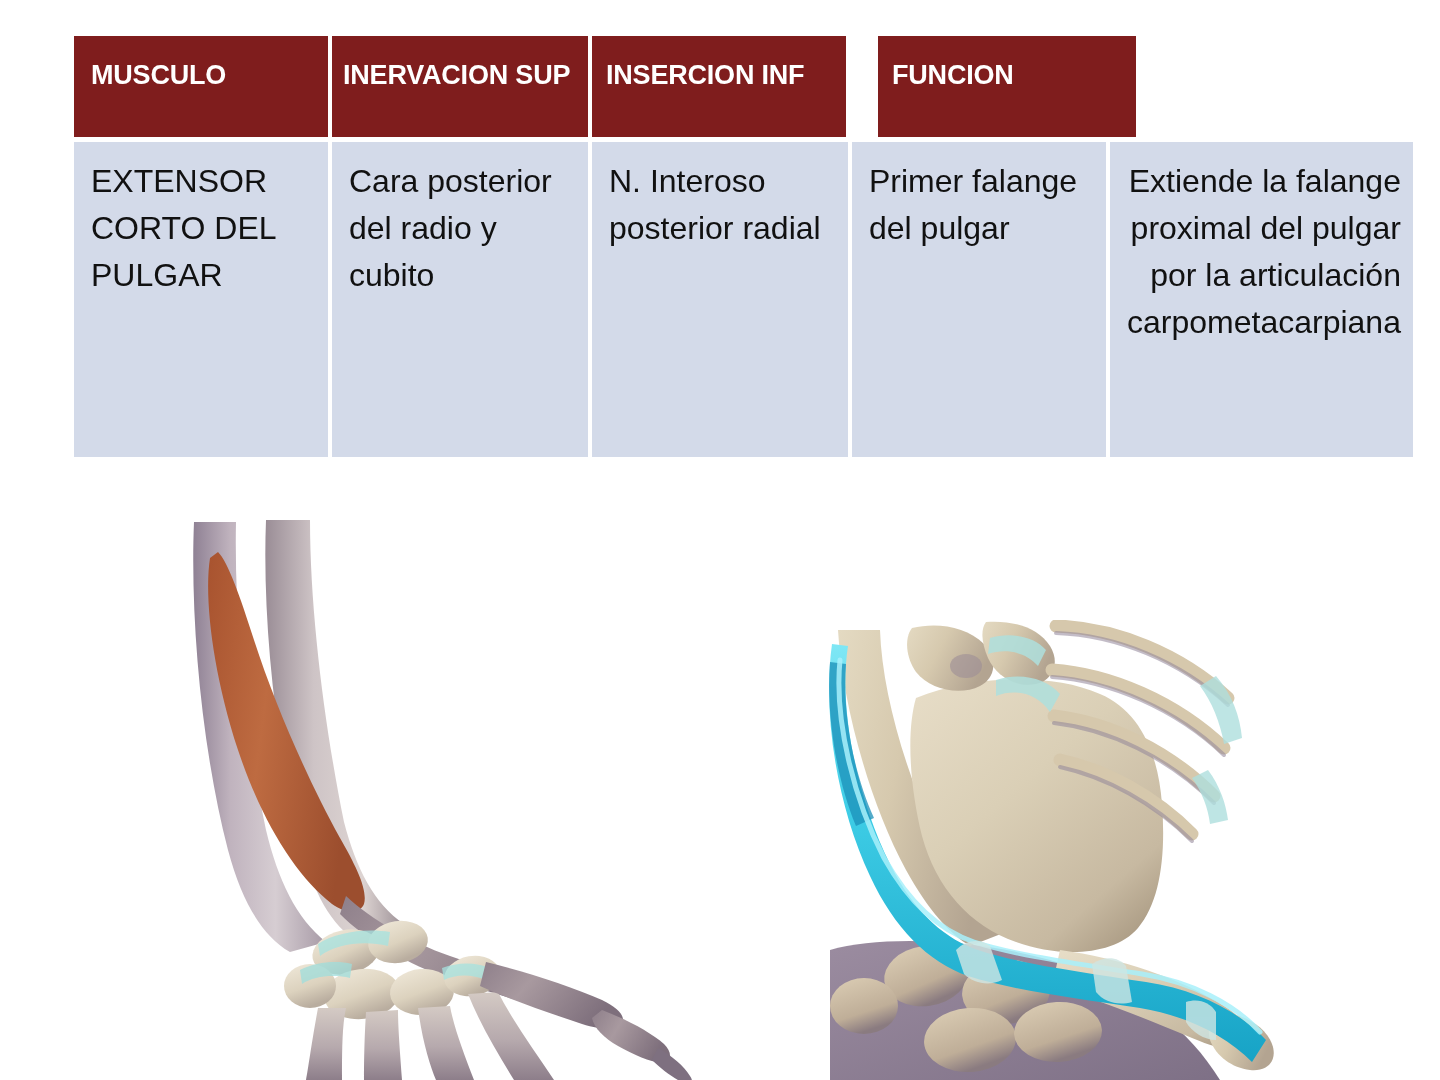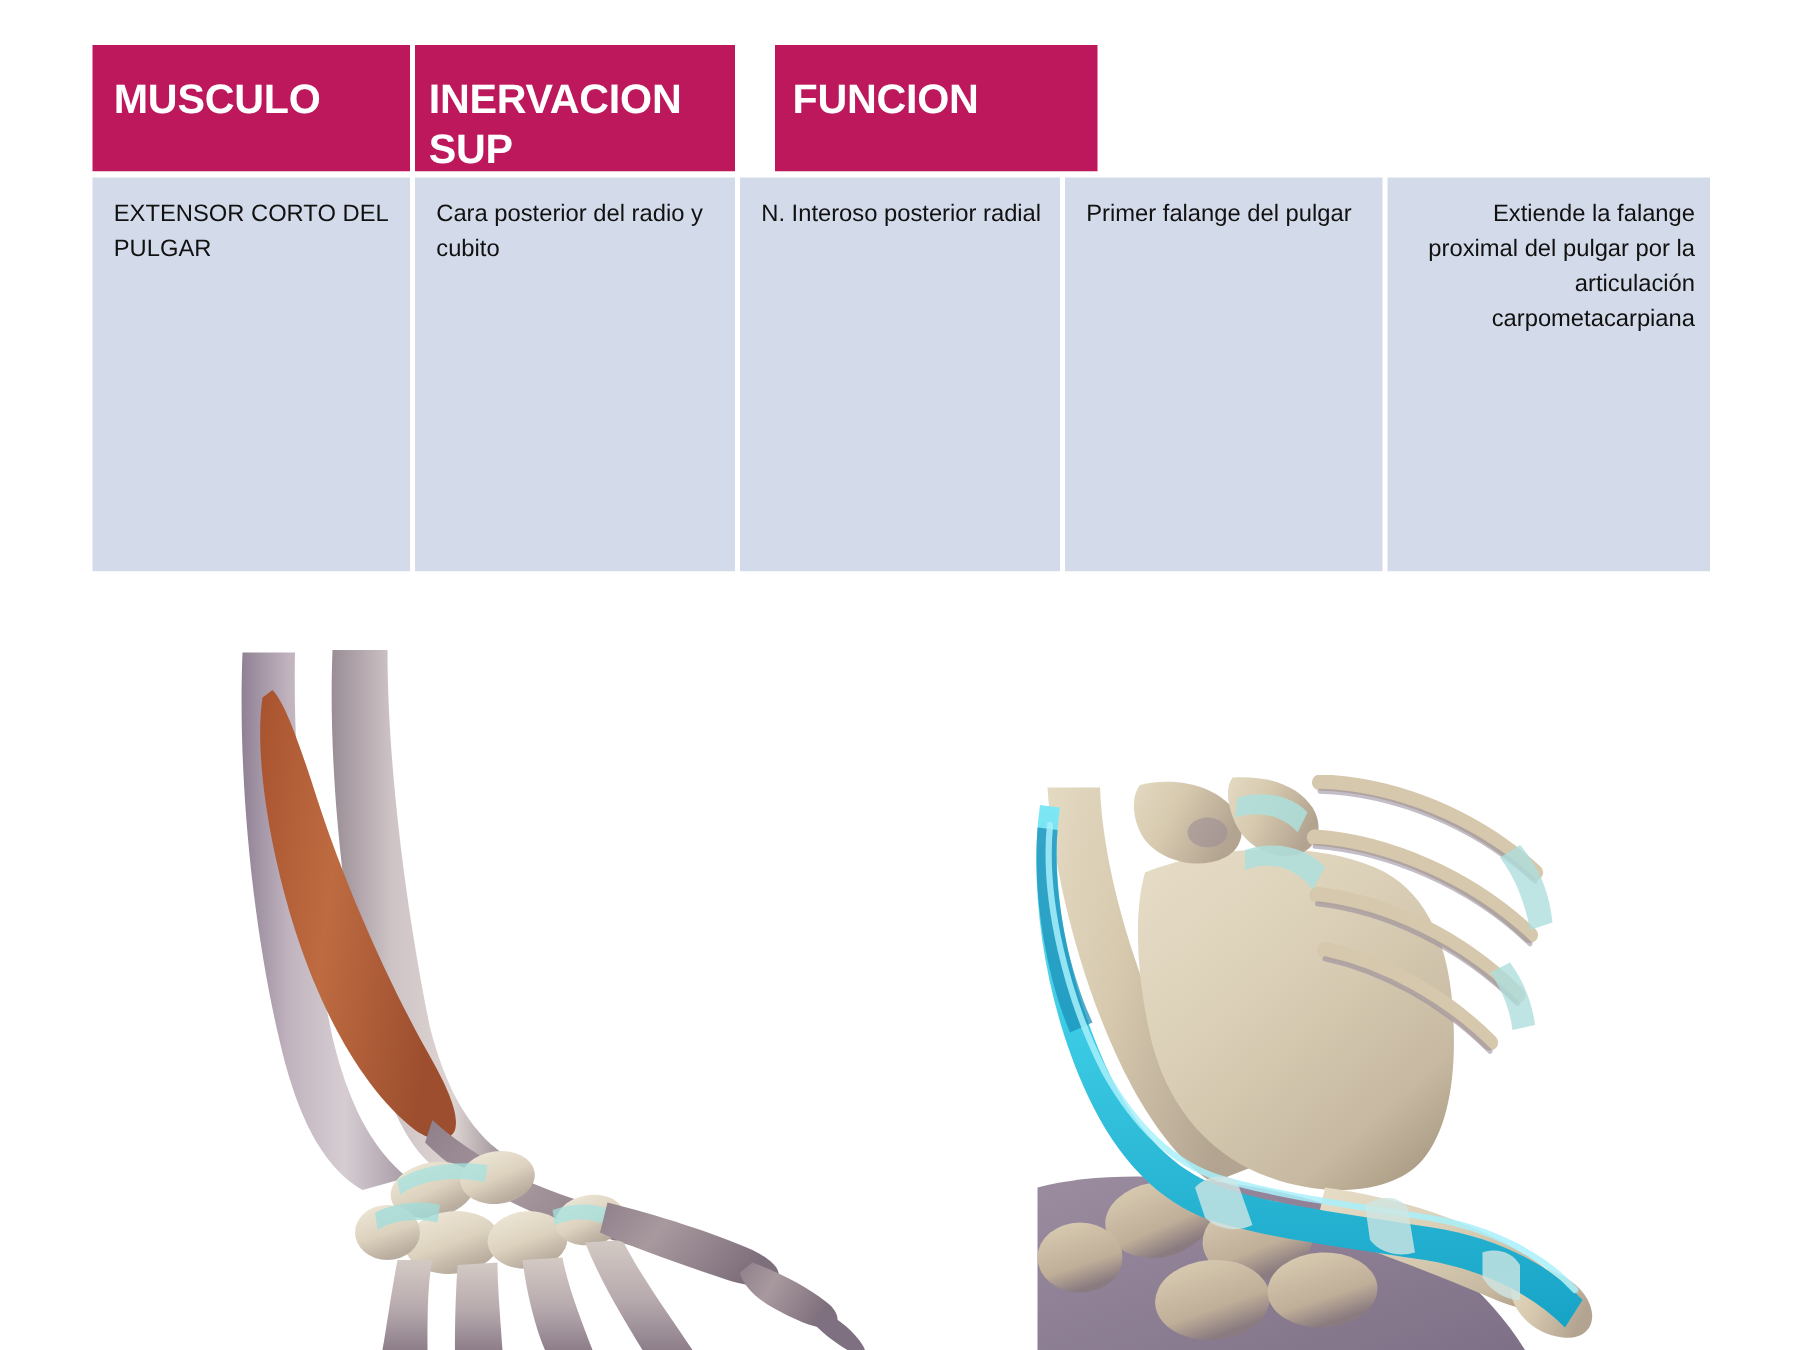--- a/index.html
+++ b/index.html
@@ -30,37 +30,37 @@
     display: flex;
     height: 101px;
     flex: 0 0 101px;
   }
   .t-body {
     display: flex;
     flex: 1 1 auto;
     margin-top: 5px;
   }
   .hcell {
-    background: #be185d;
+    background: #7f1d1d;
     color: #ffffff;
     font-weight: bold;
-    font-size: 33px;
+    font-size: 27px;
     line-height: 1.22;
     letter-spacing: -0.2px;
     padding: 23px 0 16px 17px;
     box-sizing: border-box;
     margin-right: 4px;
     font-family: "Liberation Sans", sans-serif;
   }
   .hcell:last-child { margin-right: 0; margin-left: 28px; }
 
   .bcell {
     background: #D3DAE9;
     color: #111111;
-    font-size: 19px;
+    font-size: 32px;
     line-height: 1.47;
     padding: 16px 12px 0 17px;
     box-sizing: border-box;
     margin-right: 4px;
     font-family: "Liberation Sans", sans-serif;
   }
   .bcell:last-child { margin-right: 16px; text-align: right; }
 
   
   .col-0 { flex: 0 0 254px; }
@@ -94,20 +94,21 @@
   .figure svg { display: block; }
 </style>
 </head>
 <body>
 
 <div id="anatomy-table">
 
   <div class="t-header">
     <div class="hcell col-0">MUSCULO</div>
     <div class="hcell col-1"> INERVACION SUP</div>
+    <div class="hcell col-2">INSERCION INF</div>
     <div class="hcell col-4">FUNCION</div>
   </div>
 
   <div class="t-body">
     <div class="bcell col-0">EXTENSOR CORTO DEL PULGAR</div>
     <div class="bcell col-1">Cara posterior del radio y cubito</div>
     <div class="bcell col-3">N. Interoso posterior radial</div>
     <div class="bcell col-2">Primer falange del pulgar</div>
     <div class="bcell col-4">Extiende la falange proximal del pulgar por la articulación carpometacarpiana</div>
   </div>

